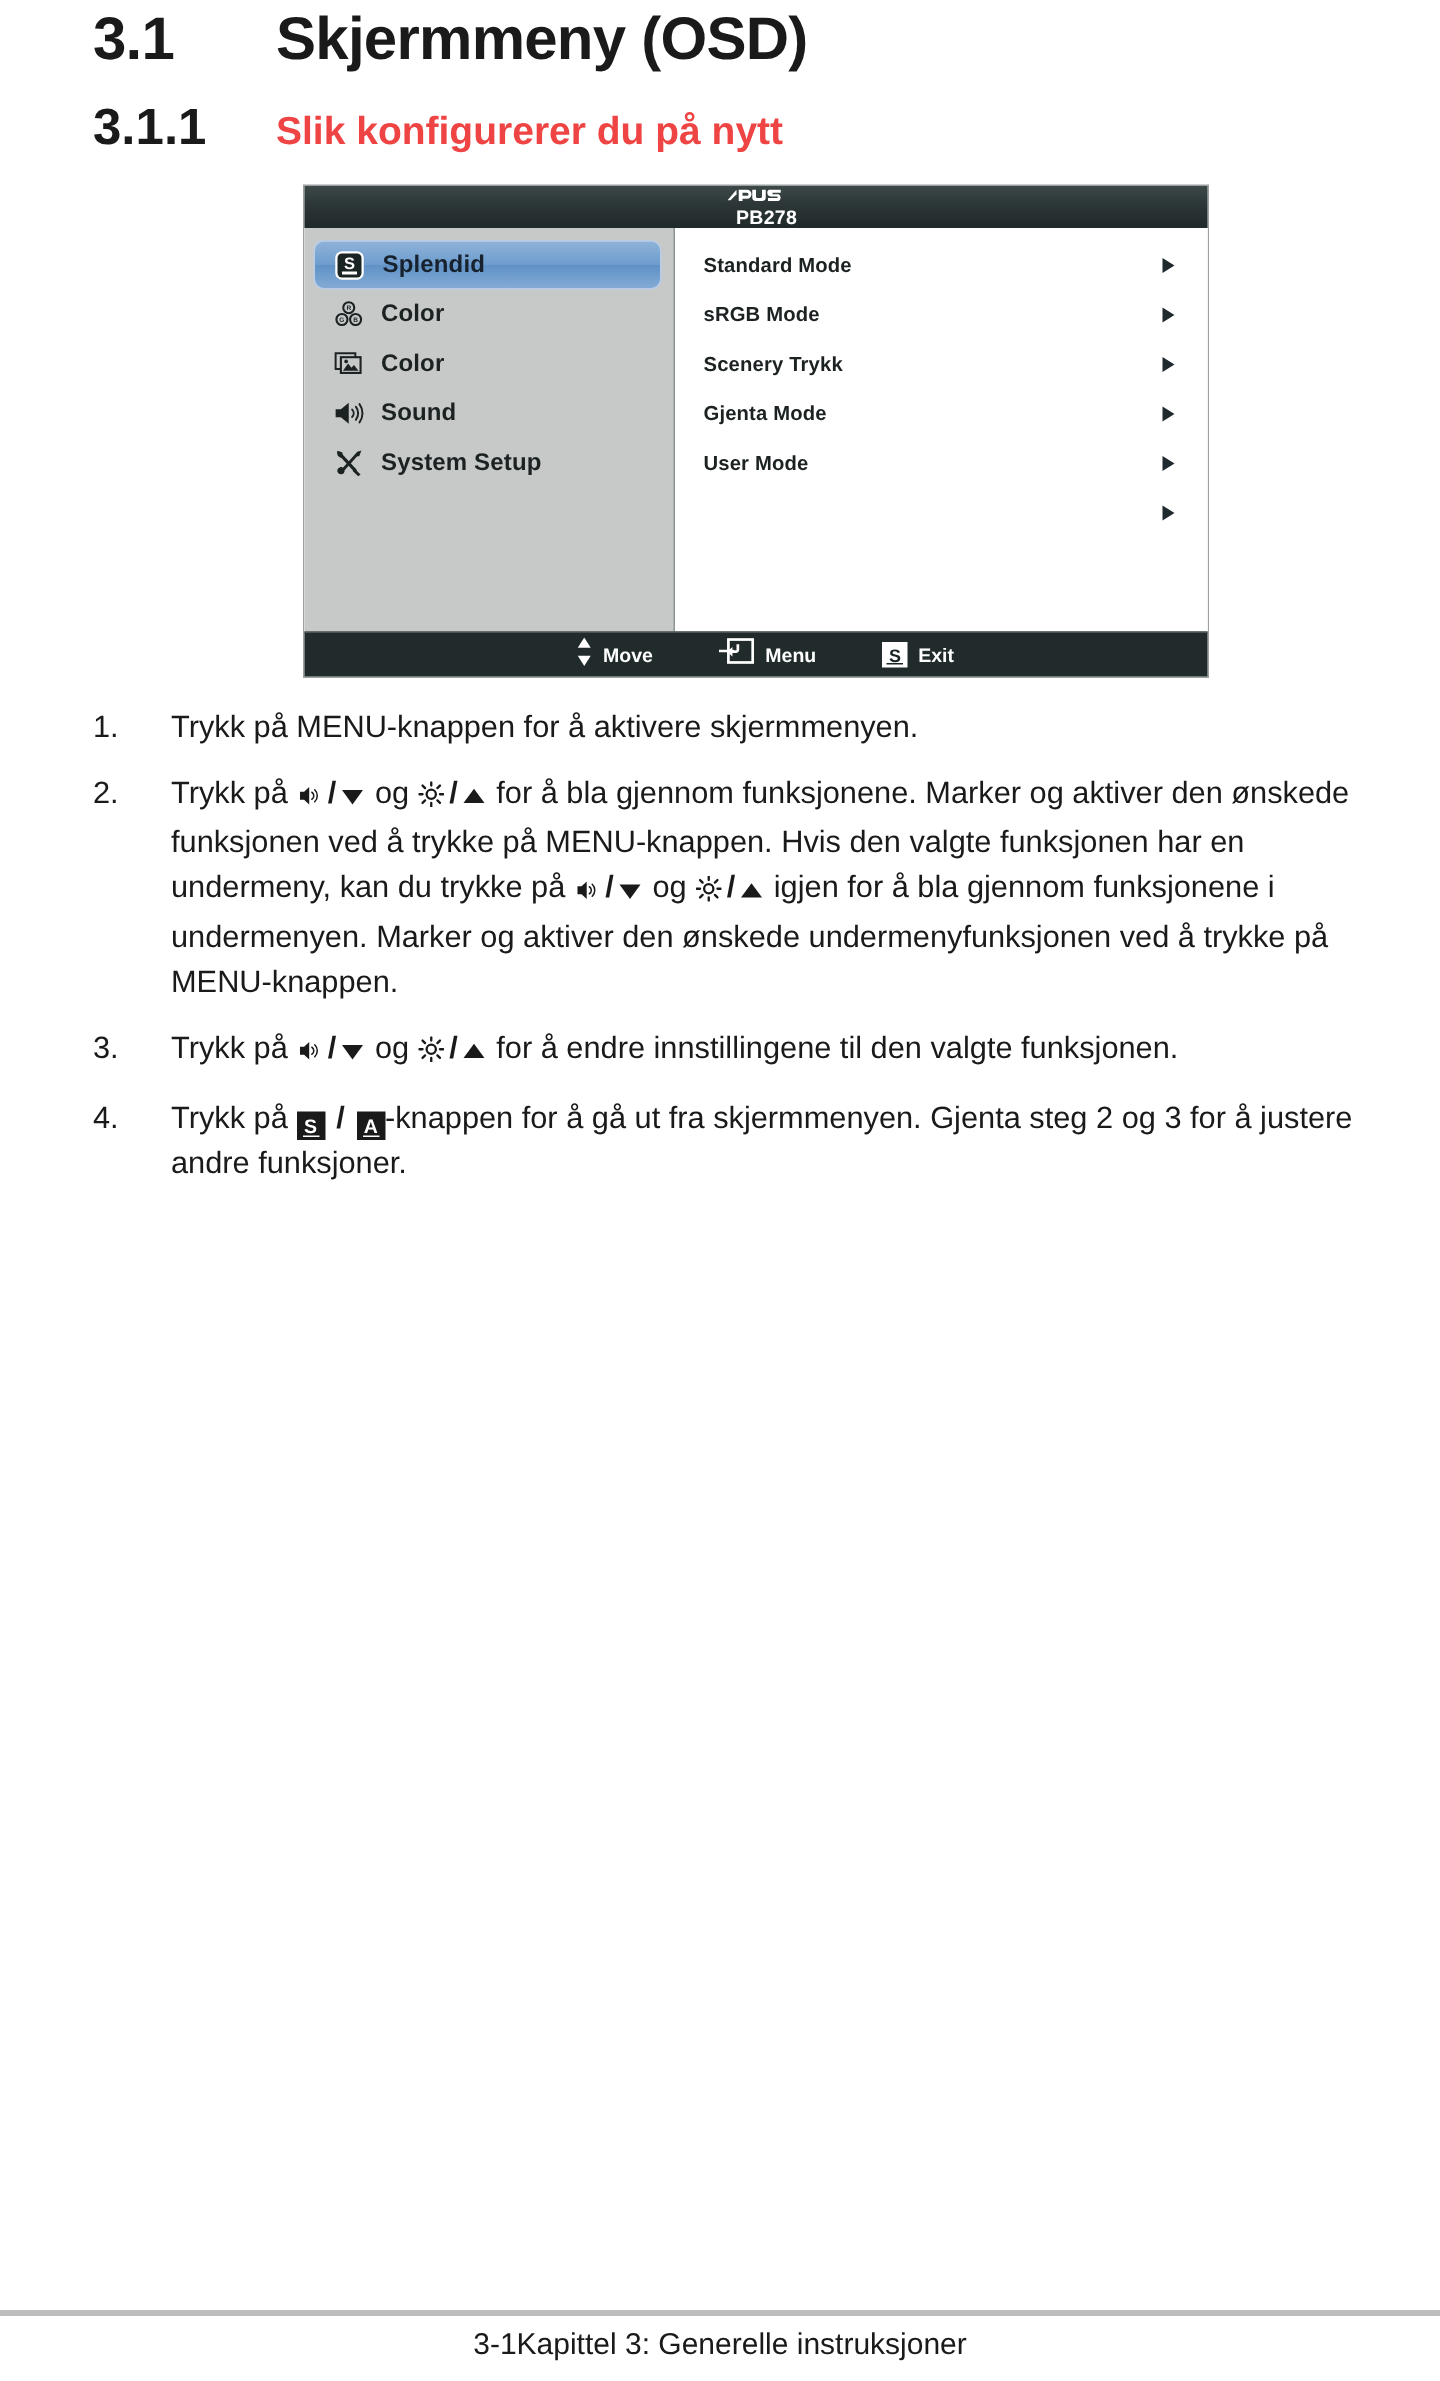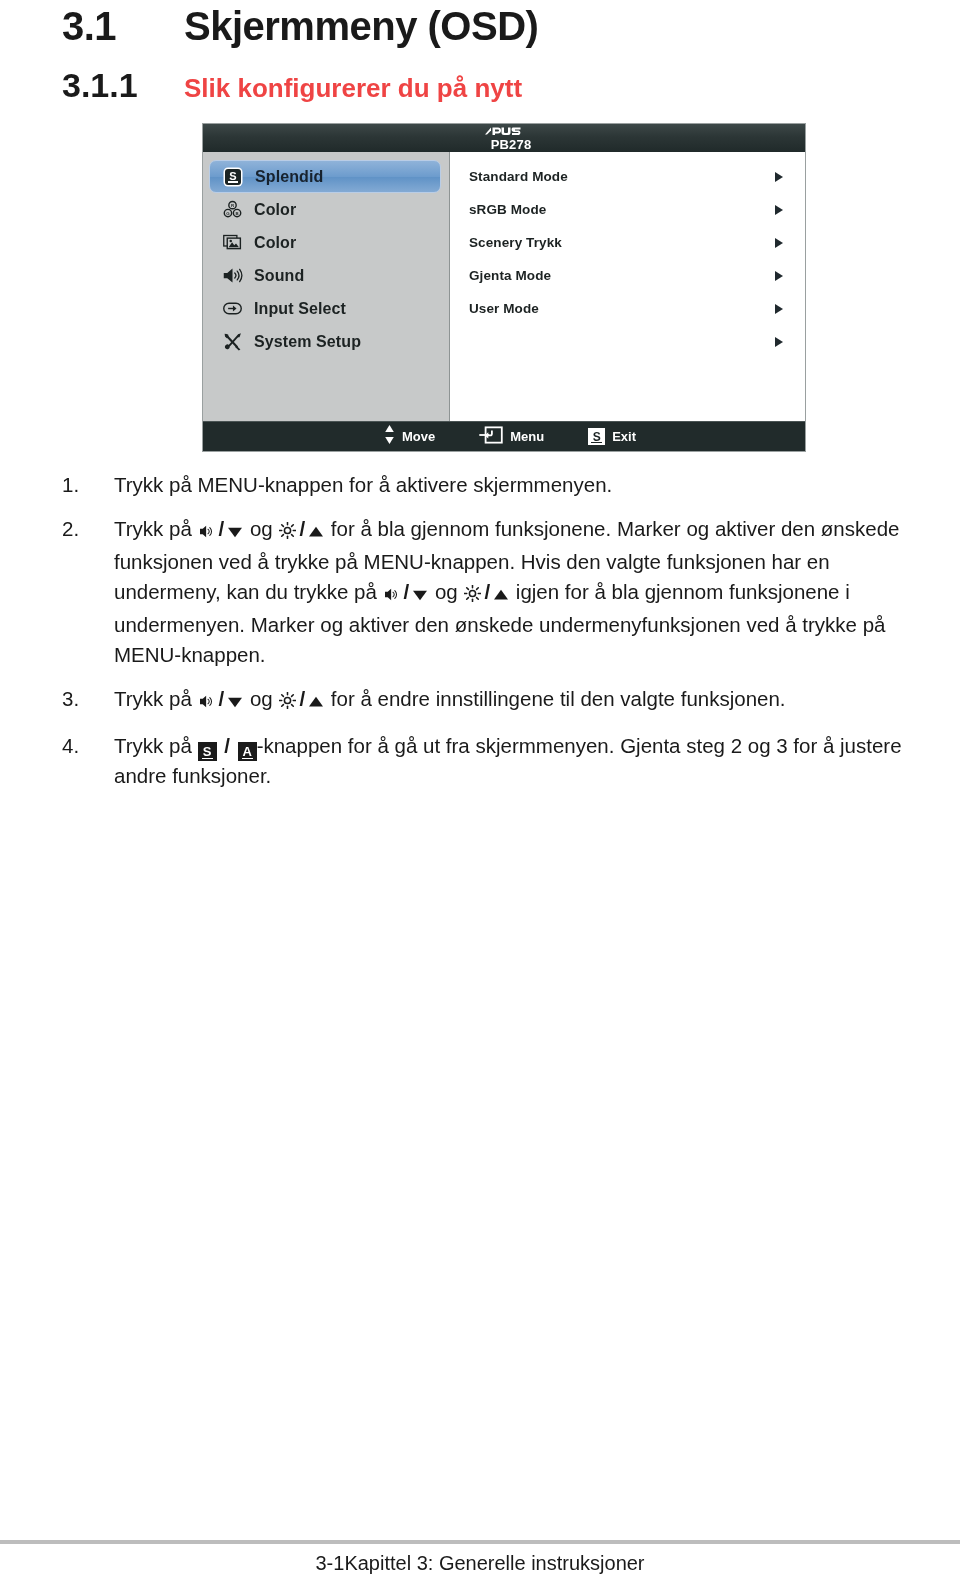--- a/index.html
+++ b/index.html
@@ -396,30 +396,20 @@
               <g fill="none" stroke="#1c2222" stroke-width="1.5" stroke-linecap="round">
                 <path d="M14.6 9.2 a4 4 0 0 1 0 5.6"></path>
                 <path d="M17.4 7 a8 8 0 0 1 0 10"></path>
                 <path d="M20.2 5 a12 12 0 0 1 0 14"></path>
               </g>
             </svg>
           </span>
           <span class="menu-label">Sound</span>
         </div>
 
-        <div class="menu-item">
-          <span class="menu-icon">
-            <svg width="21" height="21" viewBox="0 0 24 24">
-              <rect x="2" y="6" width="20" height="12" rx="6" fill="none" stroke="#1c2222" stroke-width="1.6"></rect>
-              <path d="M7 12 h8" stroke="#1c2222" stroke-width="1.6"></path>
-              <path d="M12.5 8.6 L16.6 12 L12.5 15.4 Z" fill="#1c2222"></path>
-            </svg>
-          </span>
-          <span class="menu-label">Input Select</span>
-        </div>
 
         <div class="menu-item">
           <span class="menu-icon">
             <svg width="21" height="21" viewBox="0 0 24 24">
               <g stroke="#1c2222" stroke-width="2.4" stroke-linecap="round">
                 <path d="M4.5 4.5 L17 18"></path>
               </g>
               <path d="M3 3 L7 4 L7.8 7.6 L5.6 8.2 L3.6 6.6 Z" fill="#1c2222"></path>
               <path d="M16.5 16.5 L21 21 L19.2 22.2 L15 18.2 Z" fill="#1c2222"></path>
               <g stroke="#1c2222" stroke-width="2.2" stroke-linecap="round">

